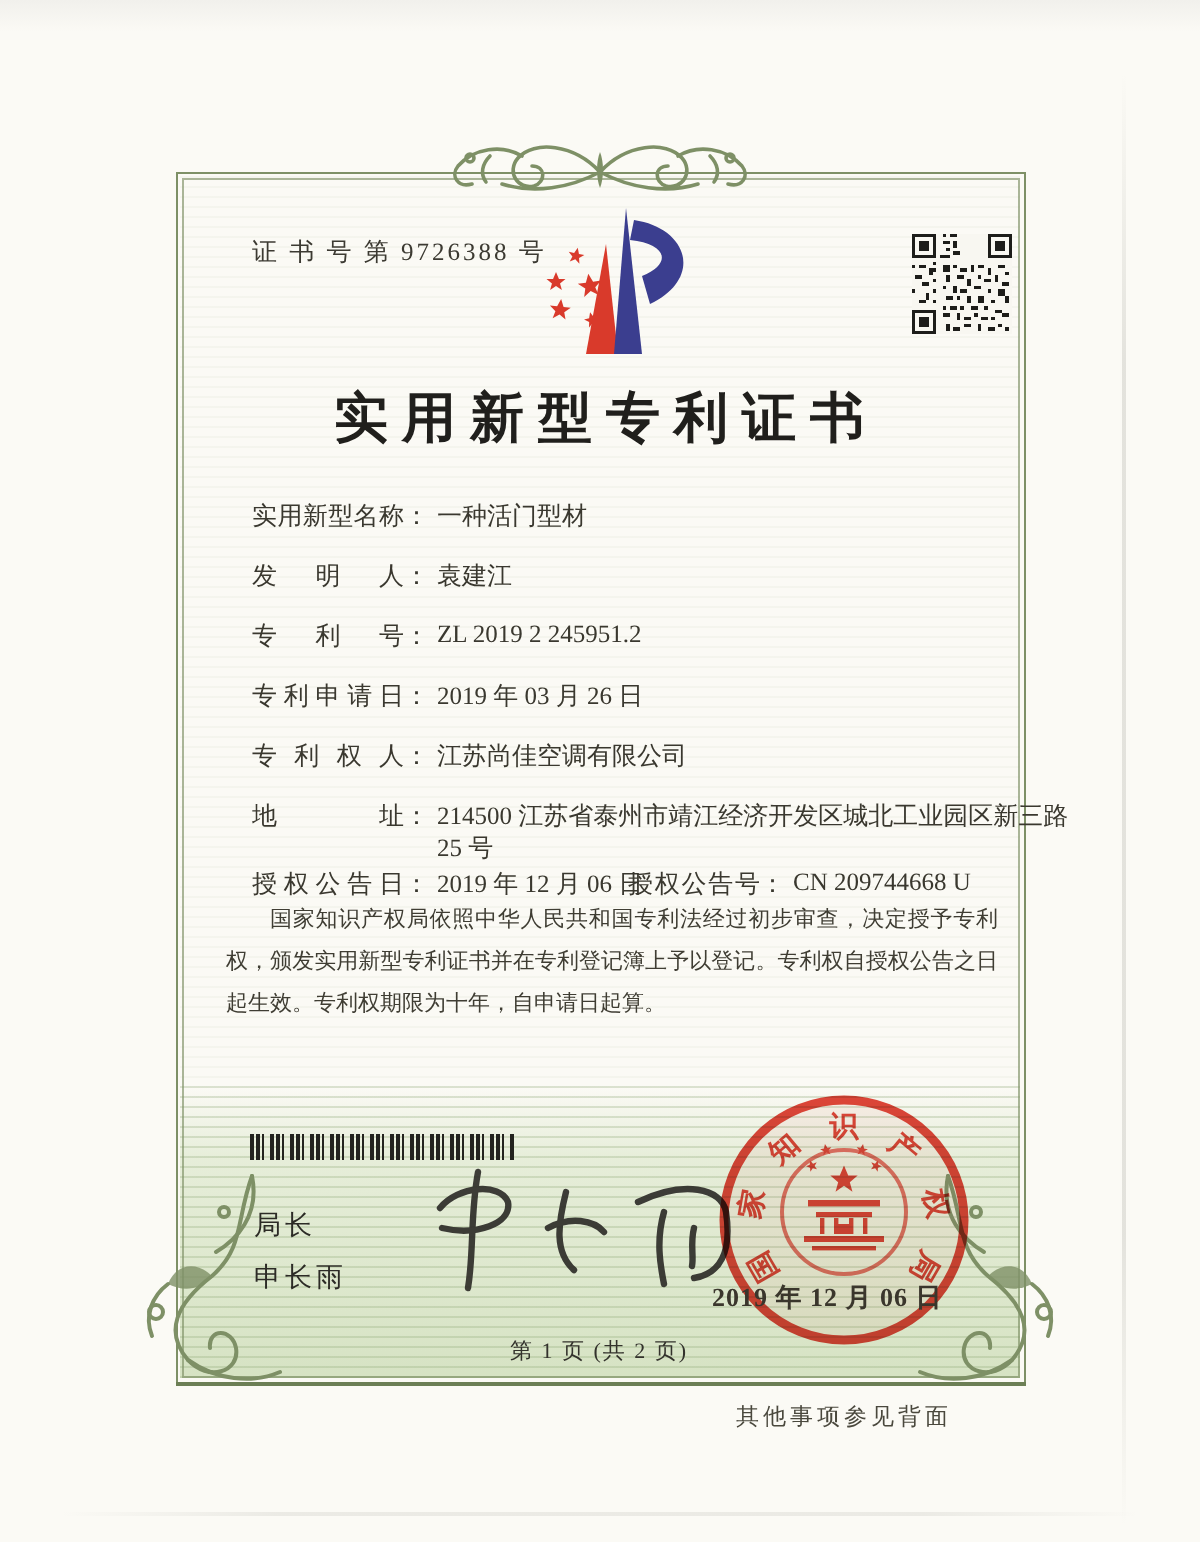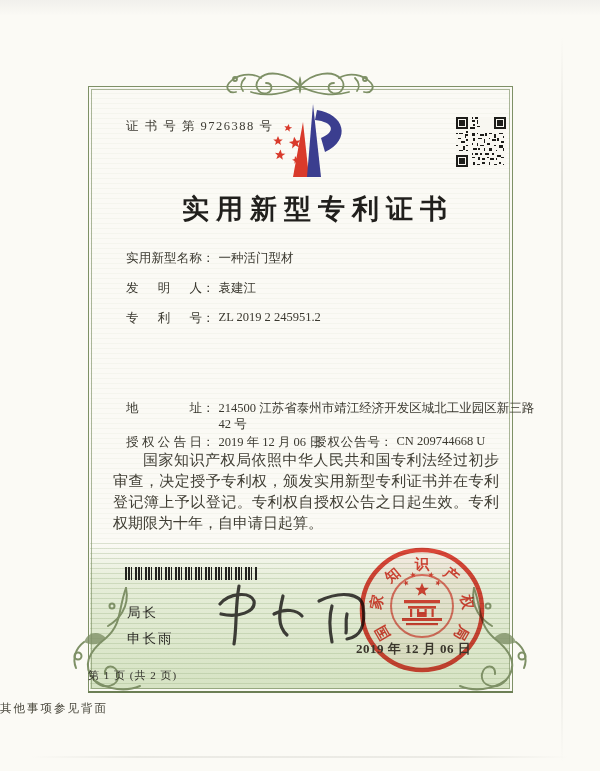--- a/index.html
+++ b/index.html
@@ -32,52 +32,52 @@
   .orn{position:absolute;z-index:2;}
   .orn-top{left:215px;top:64px;width:170px;height:44px;}
   .orn-bl{left:52px;top:584px;width:92px;height:112px;}
   .orn-br{left:456px;top:584px;width:92px;height:112px;transform:scaleX(-1);}
 
   .cert-no{position:absolute;left:126px;top:118px;z-index:3;font-size:12.5px;letter-spacing:1.5px;color:#3c3a32;}
   .logo{position:absolute;left:262px;top:96px;width:92px;height:90px;z-index:3;}
   .qr{position:absolute;left:456px;top:117px;width:50px;height:50px;z-index:3;}
 
   .title{position:absolute;left:88px;top:191px;width:423px;z-index:3;text-align:center;
-    font-size:27px;font-weight:bold;letter-spacing:7px;text-indent:7px;color:#201f1c;padding-left:15px;}
+    font-size:27px;font-weight:bold;letter-spacing:7px;text-indent:7px;color:#201f1c;}
 
   .frow{position:absolute;left:126px;z-index:3;font-size:12.5px;color:#3a382f;white-space:nowrap;}
   .flabel{display:inline-block;width:76px;text-align:justify;text-align-last:justify;vertical-align:top;}
   .fcolon{display:inline-block;vertical-align:top;margin-right:4px;}
   .fval{display:inline-block;vertical-align:top;}
   .frow.wrap{white-space:normal;}
   .frow.wrap .fval{width:318px;line-height:16px;}
   .fpair2{position:absolute;left:188px;top:0;white-space:nowrap;}
   .fpair2 .flabel{width:66px;}
 
   .paras{position:absolute;left:113px;top:450px;width:386px;z-index:3;
-    font-size:15px;line-height:21px;color:#3f3d33;text-align:justify;}
+    font-size:11px;line-height:21px;color:#3f3d33;text-align:justify;}
   .paras p{margin:0;text-indent:2em;}
 
   .barcode{position:absolute;left:125px;top:567px;width:132px;height:13px;z-index:3;
     background:repeating-linear-gradient(90deg,#23231f 0 2px,transparent 2px 3px,#23231f 3px 5px,transparent 5px 6px,#23231f 6px 7px,transparent 7px 10px);}
 
   .officer{position:absolute;left:127px;top:600px;z-index:3;
     font-family:"Liberation Sans","DejaVu Sans",sans-serif;font-size:13.5px;font-weight:400;
     color:#2c2b26;letter-spacing:2px;line-height:26px;}
   .sig{position:absolute;left:205px;top:574px;width:175px;height:85px;z-index:4;}
 
   .seal{position:absolute;left:350px;top:542px;width:145px;height:140px;z-index:4;
     mix-blend-mode:multiply;opacity:.93;}
   .seal text{font-family:"Liberation Serif","DejaVu Serif",serif;font-weight:bold;font-size:14.5px;fill:#e0392c;}
   .seal-date{position:absolute;left:356px;top:640px;z-index:5;font-size:13px;font-weight:bold;
     color:#3a362c;letter-spacing:.5px;}
 
-  .page-footer{position:absolute;left:88px;top:668px;width:423px;z-index:3;
+  .page-footer{position:absolute;left:88px;top:668px;width:423px;text-align:center;z-index:3;
     font-size:11px;color:#33322c;letter-spacing:1px;}
-  .back-note{position:absolute;left:0;top:701px;width:476px;text-align:left;z-index:3;
+  .back-note{position:absolute;left:0;top:701px;width:476px;text-align:right;z-index:3;
     font-size:11.5px;color:#4a483d;letter-spacing:2px;}
 </style>
 </head>
 <body>
 
 <div class="stage">
 
   <div class="tex-all"></div>
   <div class="tex-band"></div>
   <div class="paper-edge-r"></div>
@@ -174,22 +174,28 @@
 
   <div class="frow" style="top:280px">
     <span class="flabel">发明人</span><span class="fcolon">：</span><span class="fval">袁建江</span>
   </div>
   <div class="frow" style="top:250px">
     <span class="flabel">实用新型名称</span><span class="fcolon">：</span><span class="fval">一种活门型材</span>
   </div>
   <div class="frow" style="top:310px">
     <span class="flabel">专利号</span><span class="fcolon">：</span><span class="fval">ZL 2019 2 245951.2</span>
   </div>
+  <div class="frow" style="top:340px">
+    <span class="flabel">专利申请日</span><span class="fcolon">：</span><span class="fval">2019 年 03 月 26 日</span>
+  </div>
+  <div class="frow" style="top:370px">
+    <span class="flabel">专利权人</span><span class="fcolon">：</span><span class="fval">江苏尚佳空调有限公司</span>
+  </div>
   <div class="frow wrap" style="top:400px">
-    <span class="flabel">地址</span><span class="fcolon">：</span><span class="fval">214500 江苏省泰州市靖江经济开发区城北工业园区新三路 42 号</span>
+    <span class="flabel">地址</span><span class="fcolon">：</span><span class="fval">214500 江苏省泰州市靖江经济开发区城北工业园区新三路 25 号</span>
   </div>
   <div class="frow" style="top:434px">
     <span class="flabel">授权公告日</span><span class="fcolon">：</span><span class="fval">2019 年 12 月 06 日</span>
     <span class="fpair2">
       <span class="flabel">授权公告号</span><span class="fcolon">：</span><span class="fval">CN 209744668 U</span>
     </span>
   </div>
 
   <div class="paras">
     <p>国家知识产权局依照中华人民共和国专利法经过初步审查，决定授予专利权，颁发实用新型专利证书并在专利登记簿上予以登记。专利权自授权公告之日起生效。专利权期限为十年，自申请日起算。</p>

